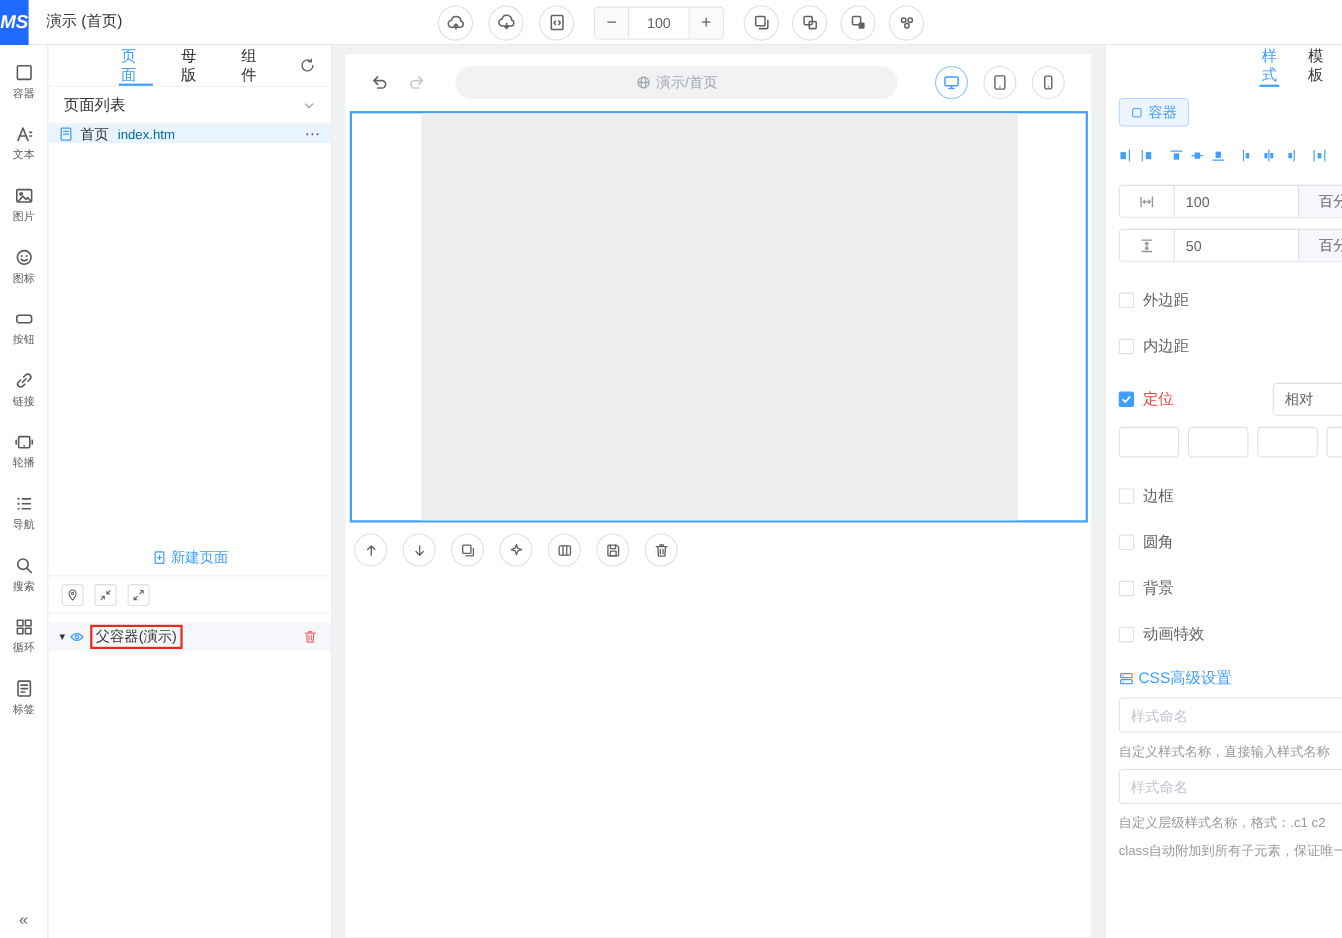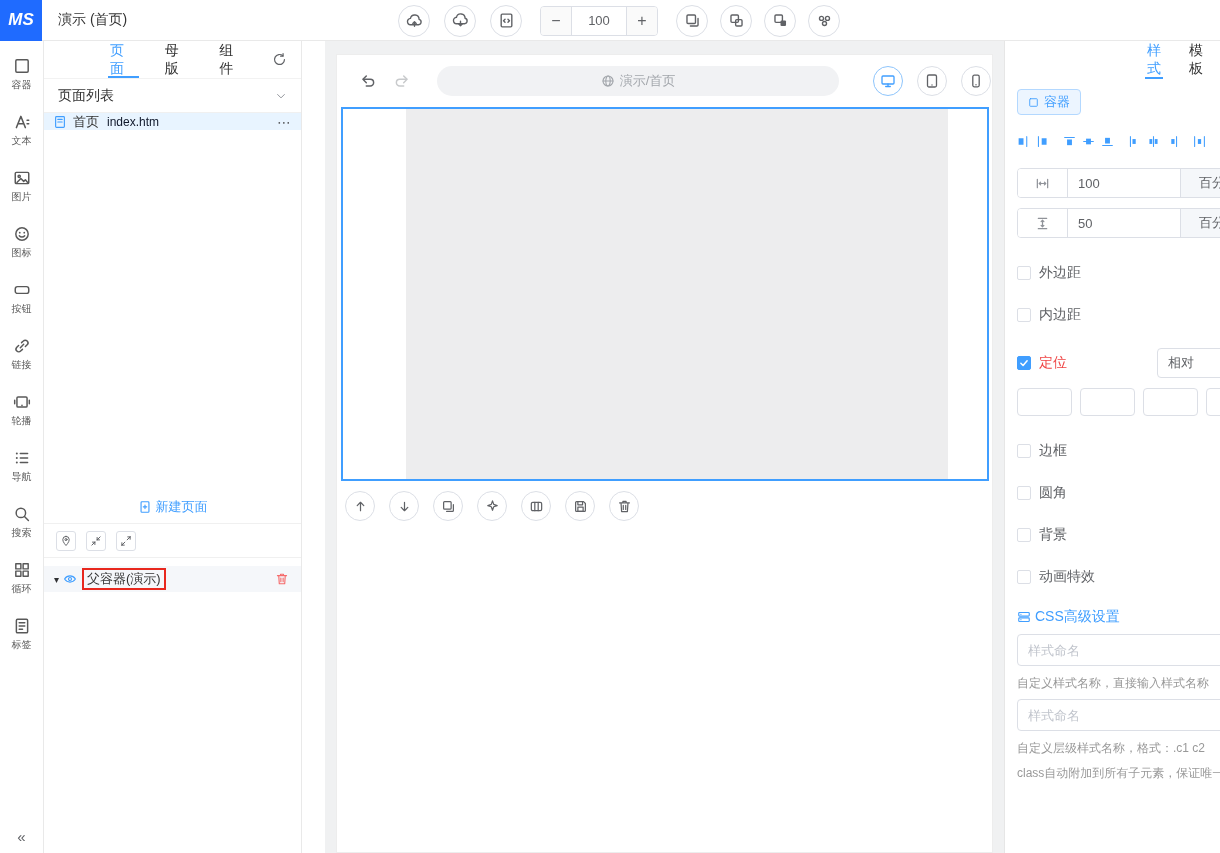--- a/index.html
+++ b/index.html
@@ -3,21 +3,21 @@
 <meta charset="utf-8">
 <style>
   * { box-sizing: border-box; margin: 0; padding: 0; }
   html,body { width:1220px; height:853px; overflow:hidden; }
   body { font-family:"Liberation Sans","DejaVu Sans",sans-serif; font-size:14px; color:#333; background:#fff; }
   .ic { fill:none; stroke:currentColor; stroke-width:1.3; stroke-linecap:round; stroke-linejoin:round; }
   .ic-fill { fill:currentColor; stroke:none; }
 
   
   .topbar { height:41px; display:flex; align-items:center; border-bottom:1px solid #e9e9e9; position:relative; background:#fff; }
-  .logo { width:42px; height:41px; background:#1f6bff; color:#fff; font-weight:bold; font-style:italic; font-size:17px; display:flex; align-items:center; justify-content:center; flex:0 0 auto; }
+  .logo { width:26px; height:41px; background:#1f6bff; color:#fff; font-weight:bold; font-style:italic; font-size:17px; display:flex; align-items:center; justify-content:center; flex:0 0 auto; }
   .doc-title { margin-left:16px; font-size:14px; color:#333; }
   .topbar-center { position:absolute; left:398px; top:4px; height:33px; display:flex; align-items:center; }
   .circle-btn { width:32px; height:32px; border:1px solid #dcdfe6; border-radius:50%; background:#fff; display:flex; align-items:center; justify-content:center; color:#606266; margin-right:14px; cursor:pointer; }
   .zoom-group { display:flex; align-items:stretch; height:30px; border:1px solid #dcdfe6; border-radius:4px; overflow:hidden; margin:0 18px 0 4px; background:#fff; }
   .zoom-btn { width:30px; display:flex; align-items:center; justify-content:center; color:#606266; font-size:16px; background:#fafafa; cursor:pointer; }
   .zoom-input { width:56px; border:none; border-left:1px solid #dcdfe6; border-right:1px solid #dcdfe6; text-align:center; font-size:13px; color:#606266; outline:none; }
   .circle-btn.grp { margin-right:12px; }
 
   
   .app-body { display:flex; height:812px; }
@@ -33,37 +33,37 @@
   .left-panel { width:258px; border-right:1px solid #e9e9e9; background:#fff; flex:0 0 auto; display:flex; flex-direction:column; }
   .lp-tabs { height:38px; display:flex; align-items:stretch; padding-left:64px; border-bottom:1px solid #f2f2f2;justify-content:flex-end; }
   .tab { padding:0 2px; margin-right:24px; display:flex; align-items:center; font-size:14px; color:#333; position:relative; cursor:pointer; }
   .tab.active { color:#409eff; }
   .tab.active::after { content:""; position:absolute; left:0; right:0; bottom:0; height:2px; background:#409eff; }
   .lp-refresh { margin-left:auto; margin-right:0; align-self:center; color:#606266; padding-right:14px; cursor:pointer; display:flex; }
   .section-header { height:34px; display:flex; align-items:center; padding:0 14px; font-size:14px; color:#333; border-bottom:1px solid #f0f0f0;text-align:center; }
   .section-header .chev { margin-left:auto; color:#909399; display:flex; cursor:pointer; }
   .page-item { height:17px; display:flex; align-items:center; padding:0 9px; background:#e8f4ff; cursor:pointer; }
   .page-item .pname { margin-left:6px; font-size:13px; color:#333; }
-  .page-item .pfile { margin-left:8px; font-size:12px; color:#0f172a; }
+  .page-item .pfile { margin-left:8px; font-size:12px; color:#0369a1; }
   .page-item .pmenu { margin-left:auto; color:#606266; font-size:14px; letter-spacing:1px; cursor:pointer; }
   .list-spacer { height:360px; }
   .new-page { height:34px; display:flex; align-items:center; justify-content:center; color:#409eff; font-size:13px; border-bottom:1px solid #f0f0f0; cursor:pointer; gap:4px; }
   .layer-toolbar { height:34px; display:flex; align-items:center; gap:10px; padding:0 12px; border-bottom:1px solid #f0f0f0; }
   .mini-btn { width:20px; height:20px; border:1px solid #dcdfe6; border-radius:3px; display:flex; align-items:center; justify-content:center; color:#606266; cursor:pointer; }
   .tree-row { height:26px; display:flex; align-items:center; font-size:13px; }
   .tree-row.parent { background:#f5f7fa; padding-left:10px; margin-top:8px; }
   .tree-row.child { padding-left:40px; color:#606266; }
   .caret { color:#303133; font-size:10px; margin-right:4px; cursor:pointer; }
   .eye { color:#409eff; margin-right:5px; display:flex; cursor:pointer; }
   .annot { border:2px solid #e8281e; padding:0 3px; line-height:18px; }
   .layer-trash { margin-left:auto; margin-right:12px; color:#f56c6c; display:flex; cursor:pointer; }
   .child-sq { color:#909399; margin-right:6px; display:flex; }
 
   
-  .center { flex:1 1 auto; background:#f0f1f2; padding:13px 11px 0; display:flex; min-width:0;margin-left:23px; }
+  .center { flex:1 1 auto; background:#f0f1f2; padding:7px 11px 0; display:flex; min-width:0; }
   .artboard { background:#fff; flex:1; position:relative; border:1px solid #ededed; }
   .canvas-toolbar { height:52px; display:flex; align-items:center; padding-left:22px; }
   .undo { color:#606266; cursor:pointer; display:flex; }
   .redo { color:#c8cacc; margin-left:16px; cursor:pointer; display:flex; }
   .url-pill { margin-left:26px; width:402px; height:30px; background:#f1f2f4; border-radius:16px; display:flex; align-items:center; justify-content:center; gap:5px; color:#a2a6ab; font-size:13px; cursor:text; }
   .device-group { margin-left:34px; display:flex; gap:14px; }
   .dev-btn { width:30px; height:30px; border:1px solid #dcdfe6; border-radius:50%; background:#fff; display:flex; align-items:center; justify-content:center; color:#606266; cursor:pointer; }
   .dev-btn.active { border-color:#8ec5fc; color:#409eff; }
   .sel-container { position:absolute; left:4px; right:3px; top:52px; height:374px; border:2px solid #409eff; background:#fff; cursor:pointer; }
   .child-block { position:absolute; left:63px; top:0; bottom:0; width:542px; background:#ededee; cursor:pointer; }

